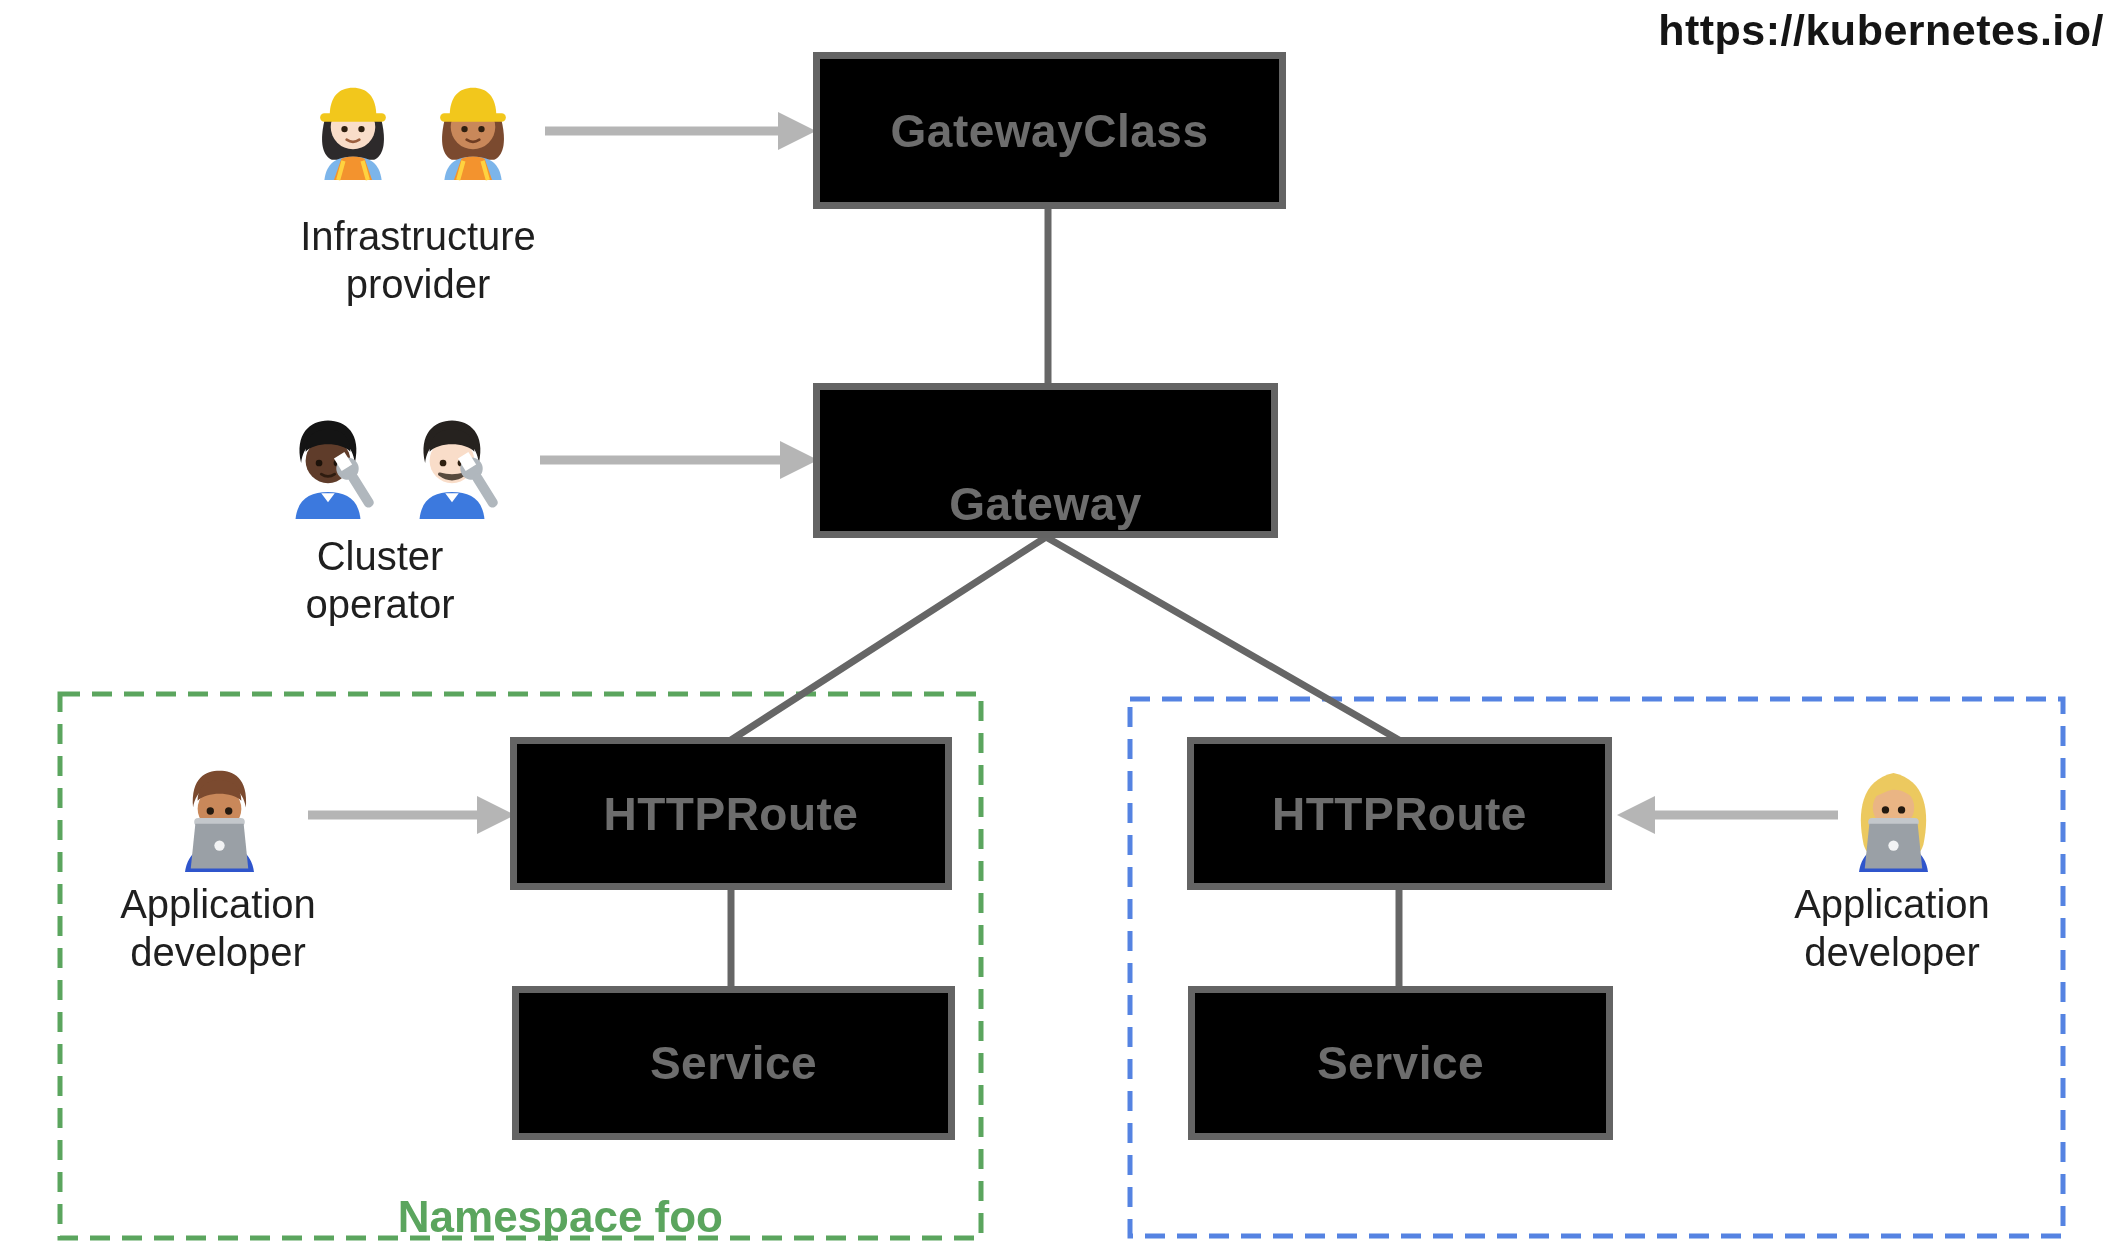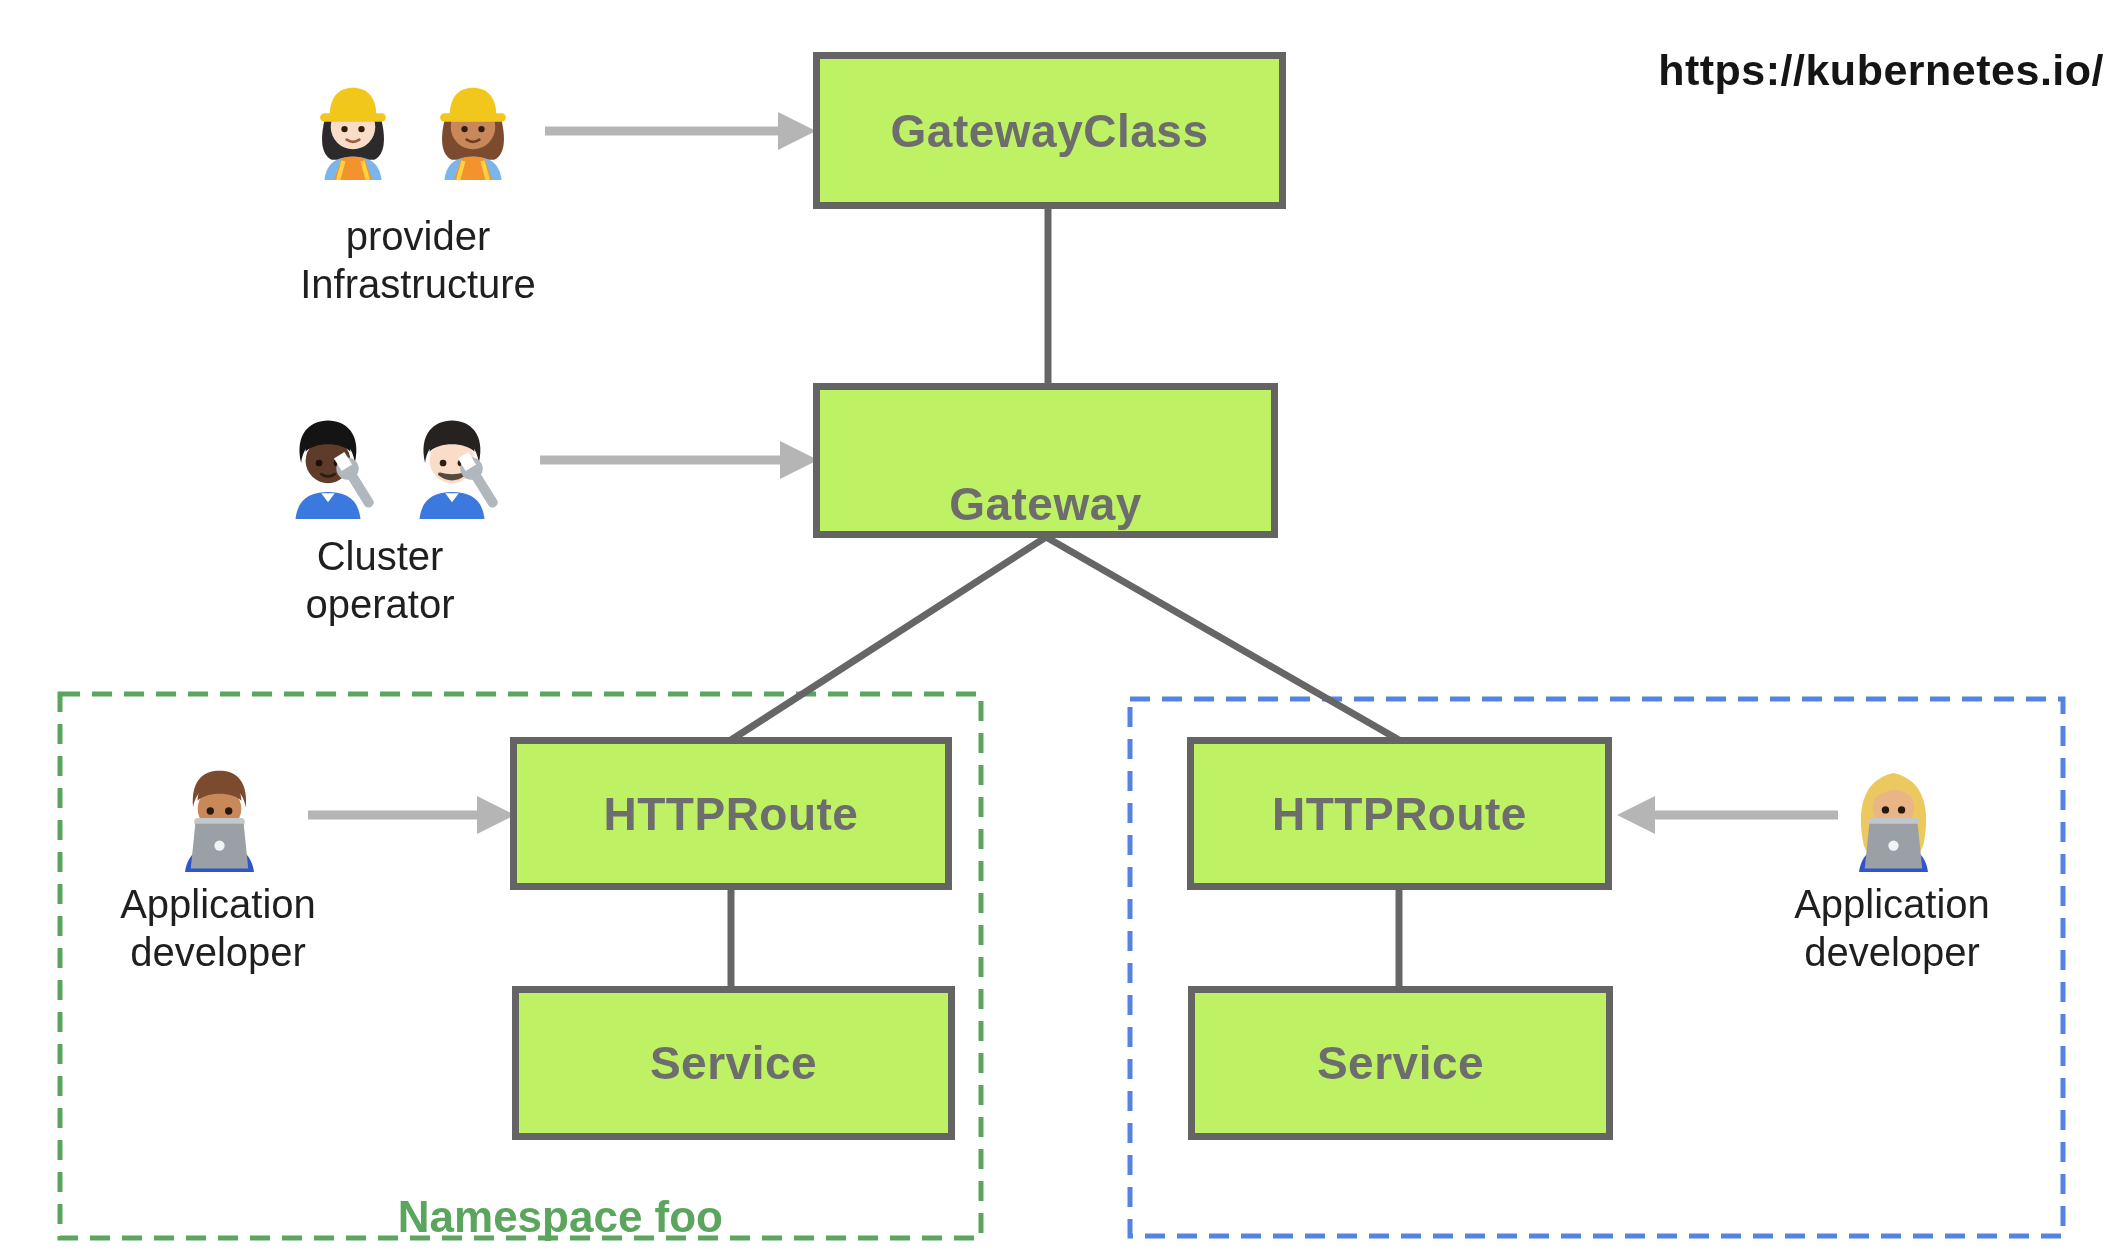--- a/index.html
+++ b/index.html
@@ -10,31 +10,31 @@
   html,body{margin:0;padding:0;background:#fff;}
   .canvas{position:relative;width:2112px;height:1258px;background:#ffffff;overflow:hidden;
           font-family:"Liberation Sans","DejaVu Sans",sans-serif;}
   .overlay{position:absolute;left:0;top:0;width:2112px;height:1258px;z-index:0;}
   .connector{stroke:var(--connector);stroke-width:7;fill:none;}
   .arrow-shaft{stroke:var(--arrow);stroke-width:9;fill:none;}
   .arrow-head{fill:var(--arrow);stroke:none;}
   .ns-rect{fill:none;stroke-width:5;stroke-dasharray:20 12;}
   .ns-foo-stroke{stroke:var(--namespace-foo);}
   .ns-bar-stroke{stroke:var(--namespace-bar);}
-  .node{position:absolute;z-index:2;box-sizing:border-box;background:#bef264;border:7px solid var(--box-border);
+  .node{position:absolute;z-index:2;box-sizing:border-box;background:#000000;border:7px solid var(--box-border);
         display:flex;align-items:center;justify-content:center;}
   .node span{font-size:46px;font-weight:700;color:var(--box-text);letter-spacing:.5px;}
   .persona-label{position:absolute;z-index:2;text-align:center;color:var(--persona-text);
                  font-size:40px;line-height:48px;font-weight:400;}
   .icon-row{position:absolute;z-index:2;display:flex;align-items:flex-end;}
   .ns-label{position:absolute;z-index:3;text-align:center;font-size:44px;font-weight:700;}
   .ns-label.foo{color:var(--namespace-foo);text-align:right;}
   .ns-label.bar{color:var(--namespace-bar);}
   .watermark{position:absolute;z-index:4;top:6px;right:8px;font-size:43px;font-weight:700;
-             color:var(--watermark-text);letter-spacing:.5px;margin-top:40px;}
+             color:var(--watermark-text);letter-spacing:.5px;}
   svg{display:block;}
 </style>
 </head>
 <body>
 
 <div class="canvas">
 
   <svg class="overlay" viewBox="0 0 2112 1258">
     <rect class="ns-rect ns-foo-stroke" x="60" y="694" width="921" height="544"></rect>
     <rect class="ns-rect ns-bar-stroke" x="1130" y="699" width="933" height="537"></rect>
@@ -103,22 +103,22 @@
       <rect x="19" y="37" width="62" height="8" rx="4" fill="#f2c71c"></rect>
       <circle cx="42" cy="52" r="3" fill="#2f1f10"></circle>
         <circle cx="58" cy="52" r="3" fill="#2f1f10"></circle>
       <path d="M44 62 Q50 66 56 62" stroke="#6e3c22" stroke-width="2.5" fill="none" stroke-linecap="round"></path>
       <path d="M23 100 C25 84 34 78 50 78 C66 78 75 84 77 100 Z" fill="#7cb5ea"></path>
       <path d="M32 100 L39 80 C46 77 54 77 61 80 L68 100 Z" fill="#f3932e"></path>
       <path d="M41 82 L36 100 M59 82 L64 100" stroke="#ffd23f" stroke-width="4"></path>
     </svg>
   </div>
   <div class="persona-label" style="left:258px;top:212px;width:320px;">
+    <div>Infrastructure</div>
     <div>provider</div>
-    <div>Infrastructure</div>
   </div>
 
   <div class="icon-row" style="left:272px;top:400px;gap:12px;">
     <svg width="112" height="126" viewBox="0 0 100 100">
       <path d="M26 50 C20 24 34 12 50 12 C66 12 80 24 74 50 C72 34 62 28 50 28 C38 28 28 34 26 50 Z" fill="#141414"></path>
       <circle cx="50" cy="48" r="20" fill="#5f3c2a"></circle>
       <path d="M30 40 C30 26 38 20 50 20 C62 20 70 26 70 40 C62 31 38 31 30 40 Z" fill="#141414"></path>
       <circle cx="42" cy="50" r="3" fill="#1c120a"></circle>
         <circle cx="58" cy="50" r="3" fill="#1c120a"></circle>
       <path d="M44 60 Q50 64 56 60" stroke="#2e1c10" stroke-width="2.5" fill="none" stroke-linecap="round"></path>

